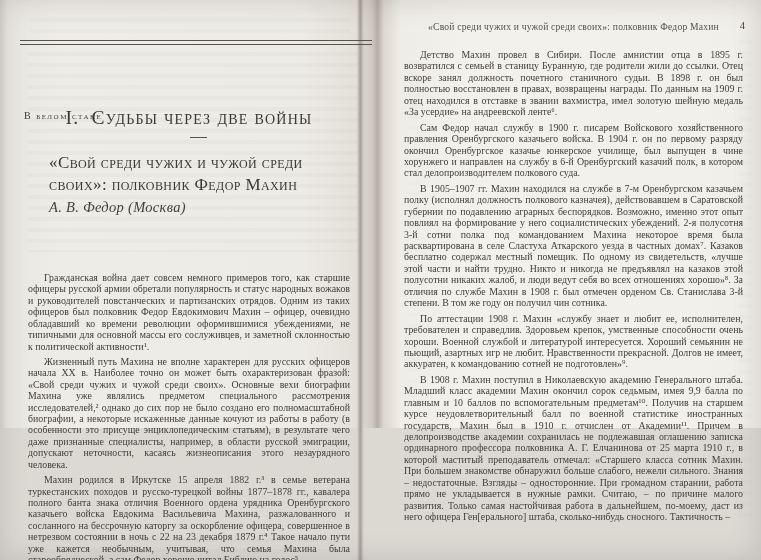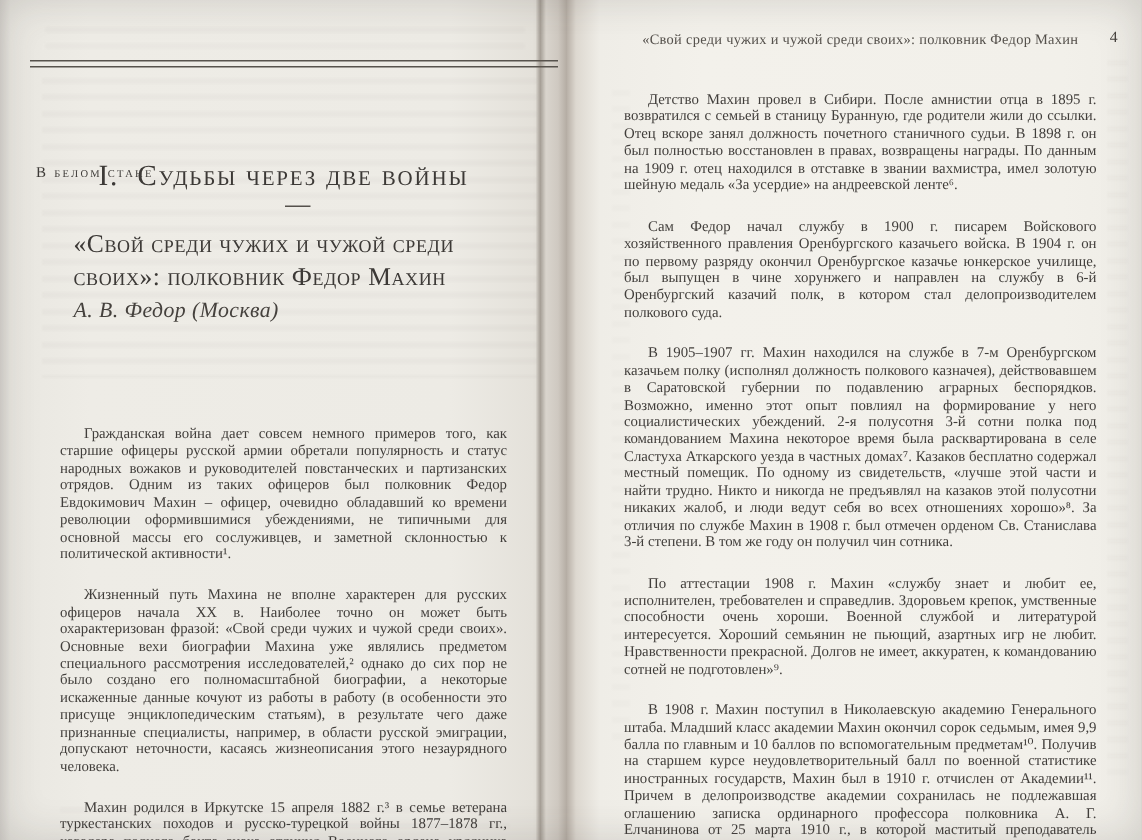--- a/index.html
+++ b/index.html
@@ -3,21 +3,21 @@
 <meta charset="utf-8">
 <style>
   html,body{margin:0;padding:0;}
   body{
     width:761px;height:560px;position:relative;overflow:hidden;
     background:#dcd9d3;
     font-family:"Liberation Serif","DejaVu Serif",serif;
   }
   .spread{position:absolute;inset:0;}
   
-  .page{position:absolute;top:0;height:560px;text-decoration:underline;}
+  .page{position:absolute;top:0;height:428px;text-decoration:underline;}
   .page-left{
     left:0;width:378px;
     background:linear-gradient(90deg,#d9d6d1 0px,#e9e7e1 7px,#eeece6 60px,#edebe5 300px,#e4e1da 355px,#cfc9c1 372px,#b4aca3 378px);
   }
   .page-right{
     left:378px;width:383px;
     background:linear-gradient(90deg,#b9b1a8 0px,#ddd8d0 6px,#efede7 22px,#f3f1eb 90px,#f2f0ea 330px,#efede7 383px);
   }
   .gutter-line{
     position:absolute;top:0;left:357px;width:7px;height:560px;
@@ -47,21 +47,21 @@
     position:absolute;left:49px;top:152px;width:306px;
     font-variant:small-caps;font-size:17px;line-height:21.5px;
     letter-spacing:.4px;color:#3c3936;
   }
   .author-line{
     position:absolute;left:49px;top:199px;
     font-style:italic;font-size:14.5px;color:#45413d;letter-spacing:.3px;
   }
   
   .body-block{position:absolute;text-align:justify;color:#413e3b;}
-  .body-block p{margin:16px;text-indent:16px;}
+  .body-block p{margin:4px;text-indent:16px;}
   .body-left{left:24px;top:268px;width:330px;font-size:9.9px;line-height:11.42px;}
   .body-right{left:22px;top:45px;width:347px;font-size:9.9px;line-height:11.44px;}
   .page-right .inner{position:absolute;inset:0;}
   
   .running-header{
     position:absolute;left:22px;top:21px;width:347px;text-align:center;
     font-size:9.6px;color:#55514c;letter-spacing:.2px;
   }
   .page-num{
     position:absolute;right:16px;top:20px;

